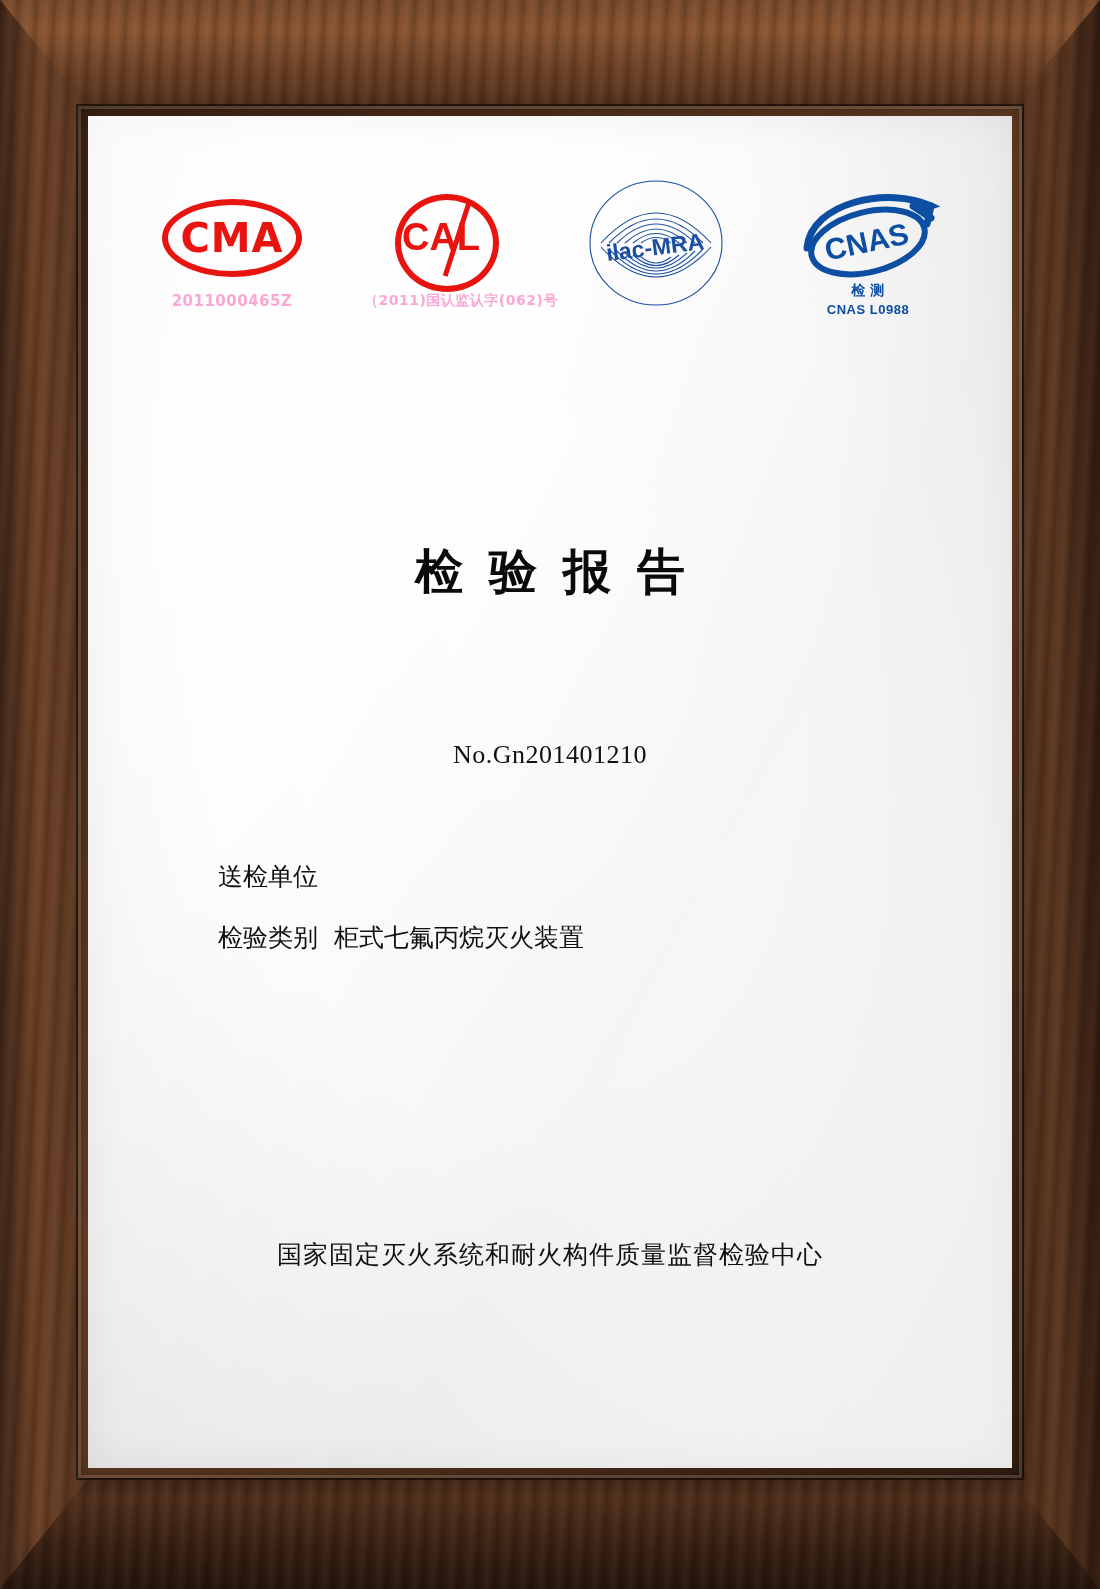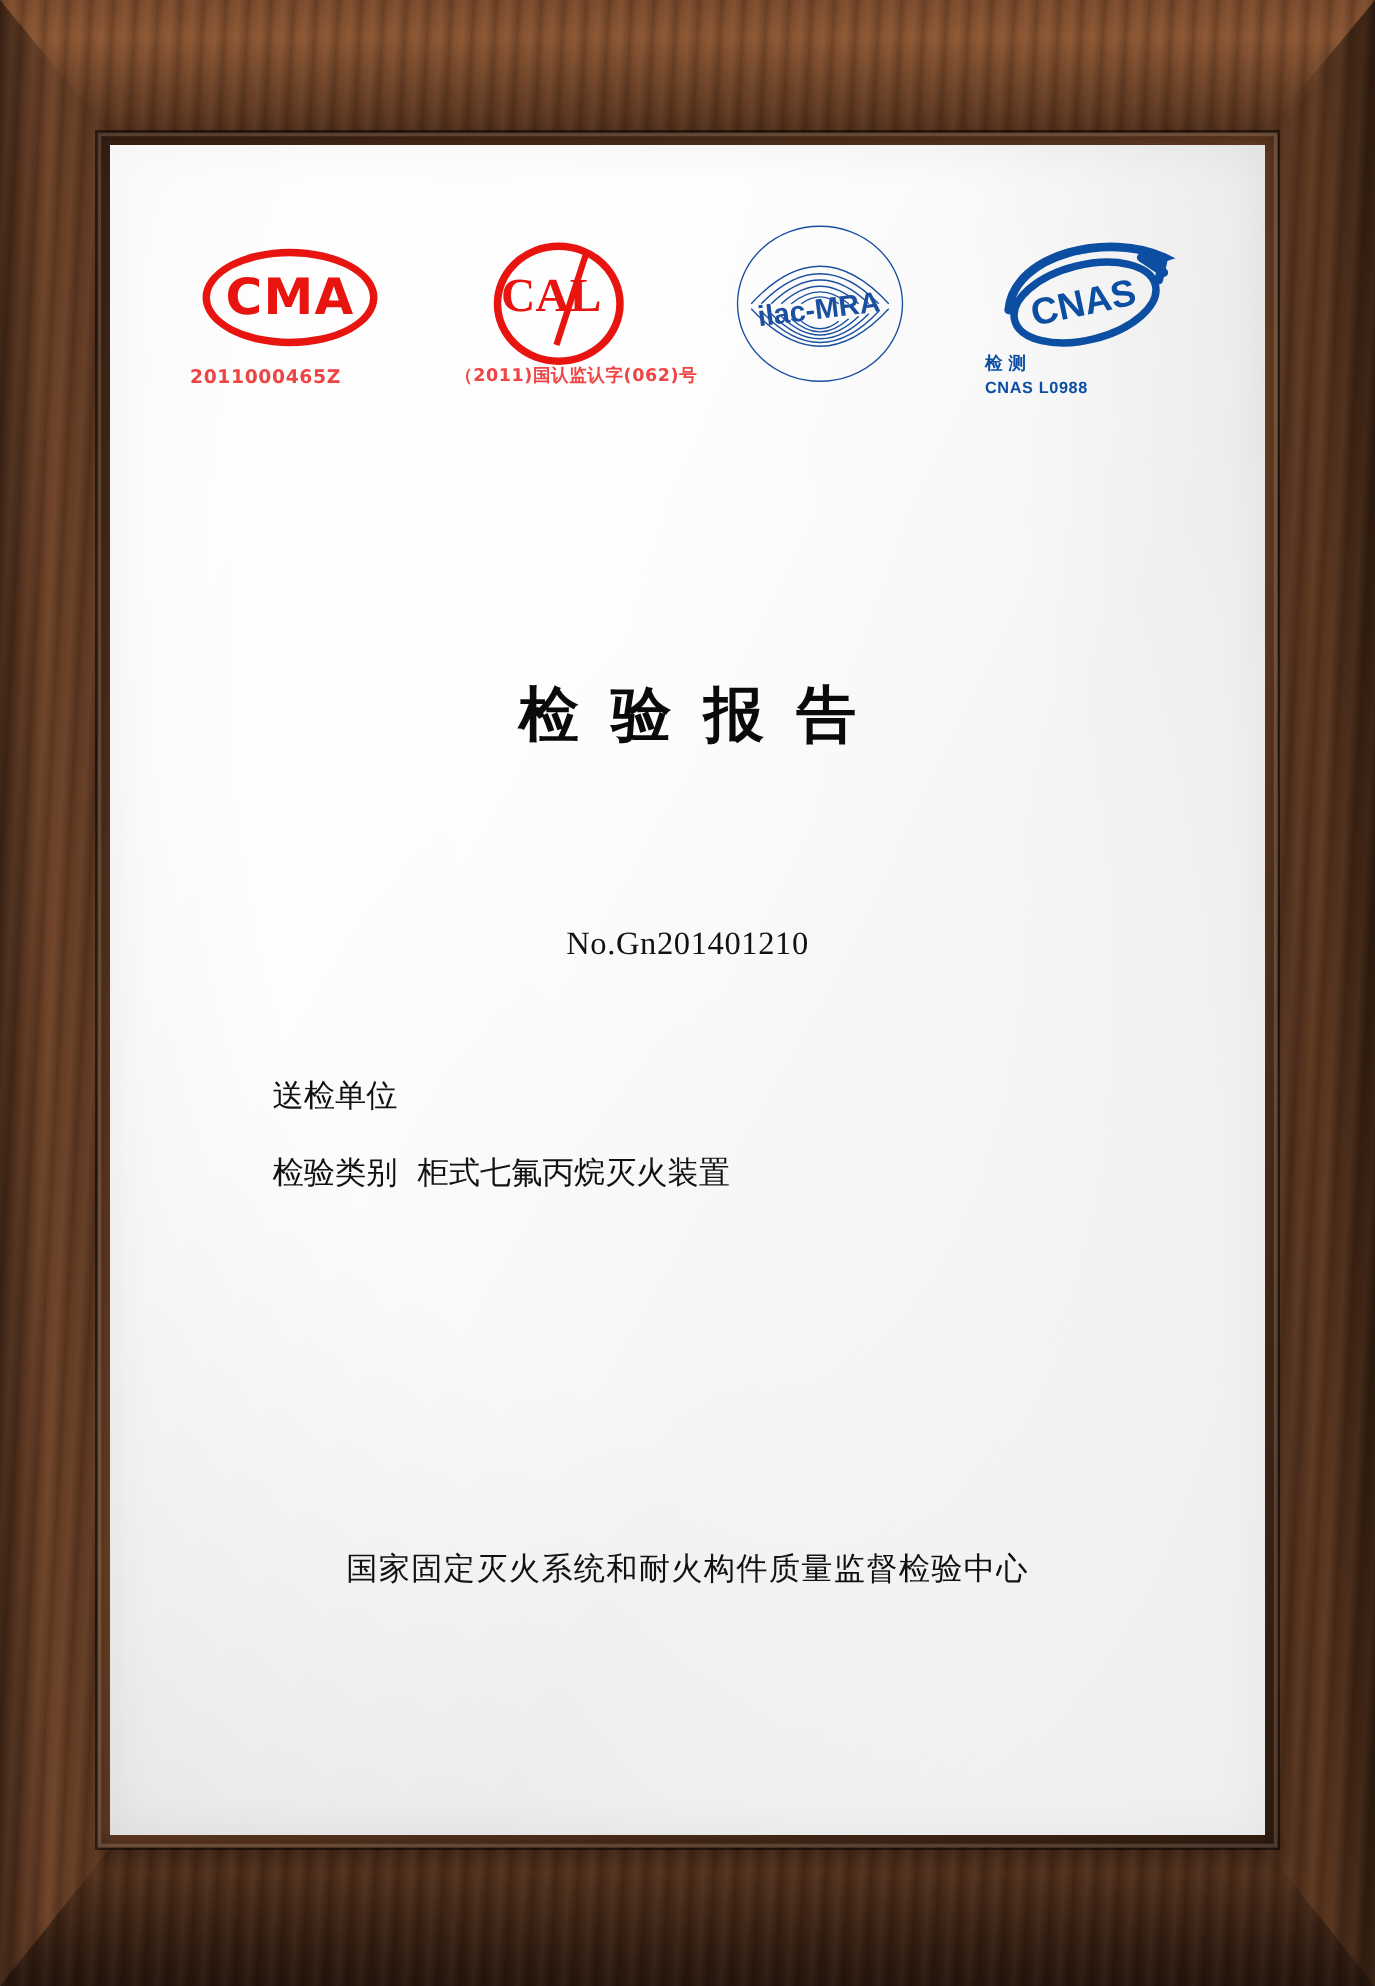--- a/index.html
+++ b/index.html
@@ -108,36 +108,36 @@
   .logo-row {
     position: absolute;
     left: 0; right: 0;
     top: 190px;
     display: flex;
     justify-content: center;
     align-items: flex-start;
     gap: 52px;
   }
   .logo-block {
-    text-align: left;
+    text-align: center;
     width: 160px;
   }
   .logo-art {
     height: 96px;
     display: flex;
     align-items: center;
     justify-content: center;
   }
   .logo-caption {
     margin-top: 6px;
     font-size: 15px;
     letter-spacing: 0.5px;
     white-space: nowrap;
   }
-  .cap-red { color: #ef4444; font-weight: bold; font-family: "DejaVu Sans", sans-serif; }
+  .cap-red { color: #f9a8d4; font-weight: bold; font-family: "DejaVu Sans", sans-serif; }
   .cap-blue { color: #0b4ea2; font-weight: bold; }
   .cap-blue-sm { color: #0b4ea2; font-size: 13px; font-weight: bold; }
 
   
   .title {
     position: absolute;
     left: 0; right: 0;
     top: 540px;
     text-align: center;
     font-family: "DejaVu Sans", sans-serif;
@@ -207,21 +207,21 @@
   .cal-wrap { position: relative; width: 110px; height: 92px; }
   .cal-circle {
     position: absolute; left: 6px; top: 2px;
     width: 92px; height: 86px;
     border: 6px solid #e8140f;
     border-radius: 50%;
   }
   .cal-text {
     position: absolute; left: 0; top: 0; width: 104px; height: 90px;
     display: flex; align-items: center; justify-content: center;
-    font-family: Liberation Serif, serif;
+    font-family: Liberation Sans, sans-serif;
     font-weight: bold;
     font-size: 38px;
     color: #e8140f;
   }
   .cal-slash {
     position: absolute;
     left: 66px; top: 6px;
     width: 5px; height: 80px;
     background: #e8140f;
     transform: rotate(18deg);

